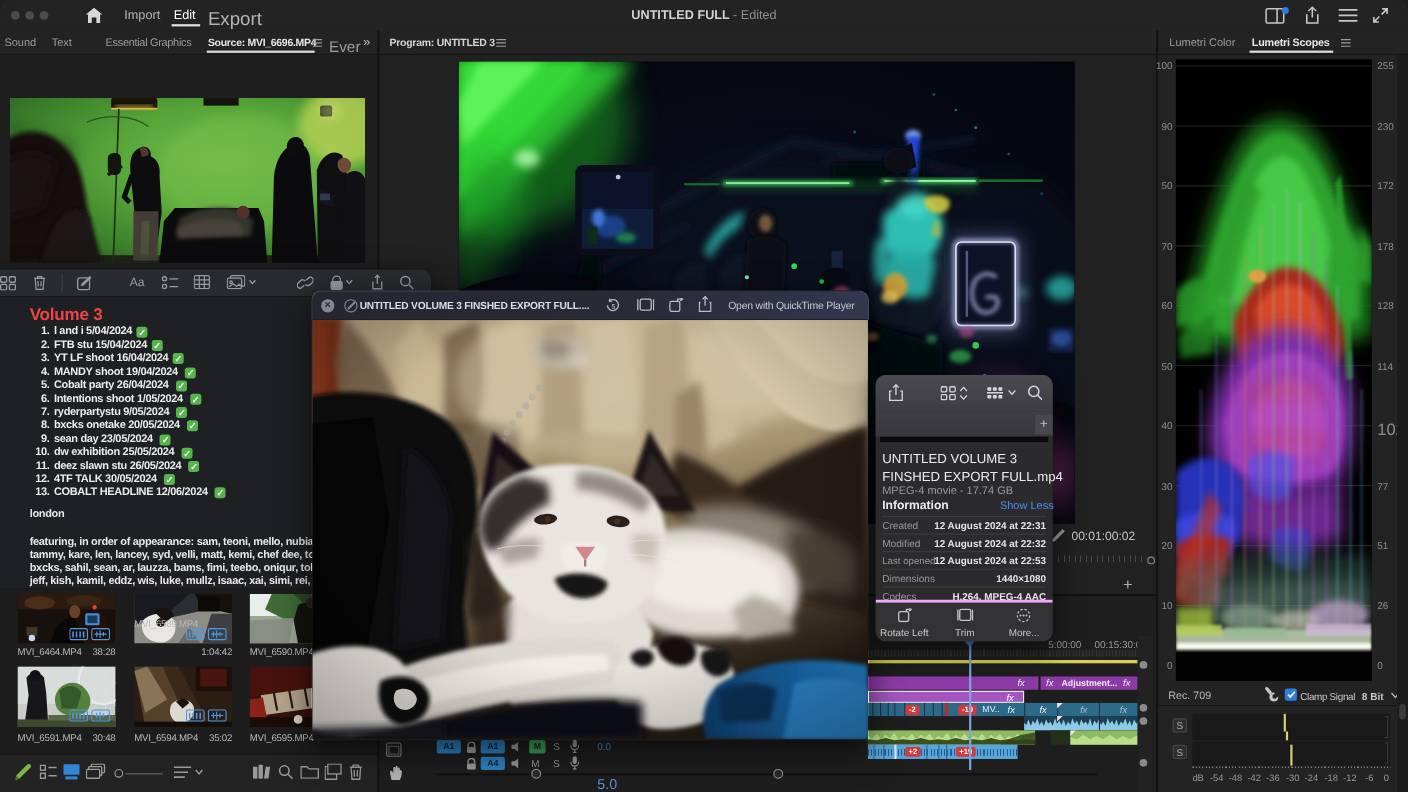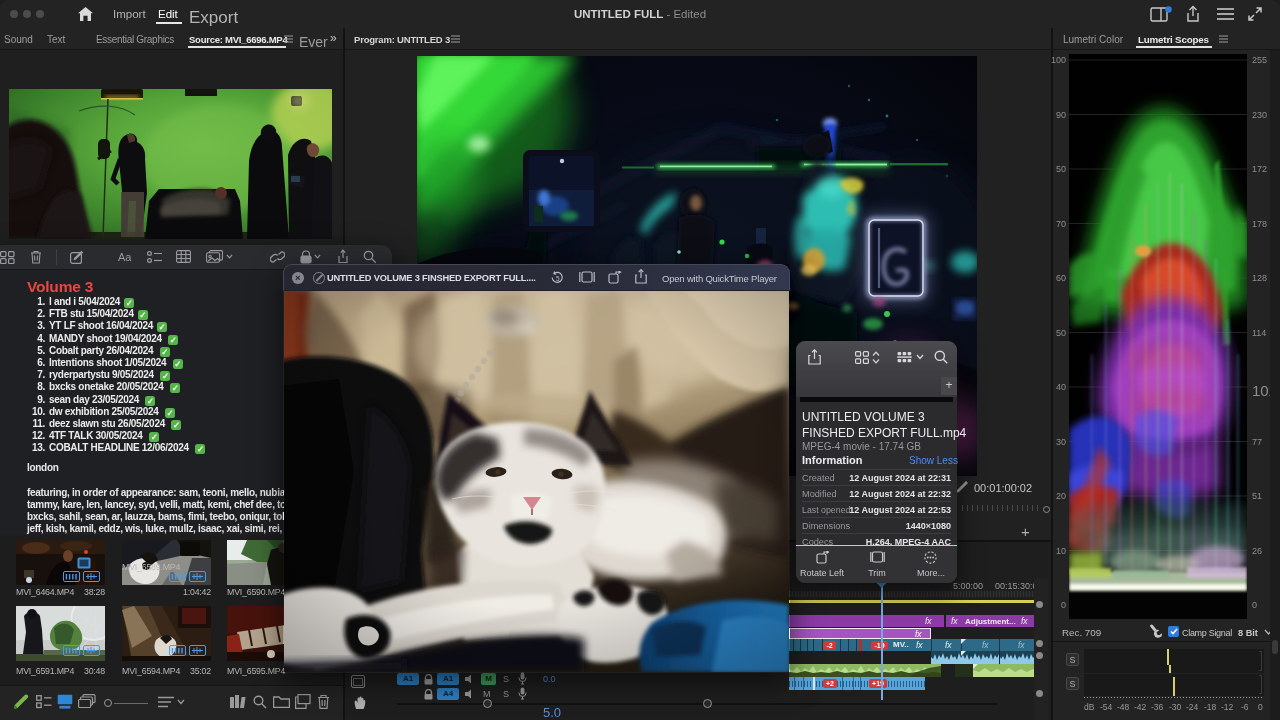--- a/index.html
+++ b/index.html
@@ -325,21 +325,21 @@
  <div class="abs" style="left:455px;top:97px;width:1px;height:12px;background:#16384a"></div>
  <div class="abs" style="left:462px;top:97px;width:1px;height:12px;background:#16384a"></div>
  <div class="abs" style="left:468px;top:97px;width:1px;height:12px;background:#16384a"></div>
  <div class="abs" style="left:477px;top:97px;width:1px;height:12px;background:#16384a"></div>
  <div class="abs" style="left:495px;top:97px;width:1px;height:12px;background:#16384a"></div>
  <div class="abs" style="left:503px;top:97px;width:1px;height:12px;background:#16384a"></div>
  <div class="abs" style="left:511px;top:97px;width:1px;height:12px;background:#16384a"></div>
  <div class="abs" style="left:514px;top:97px;width:3px;height:12px;background:#b03030"></div>
  <div class="abs" style="left:478px;top:98.5px;width:13px;height:9px;background:#cf3a3a;border-radius:2px;color:#fff;font-size:7px;font-weight:bold;text-align:center;line-height:9px">-2</div>
  <div class="abs" style="left:526px;top:98.5px;width:17px;height:9px;background:#cf3a3a;border-radius:2px;color:#fff;font-size:7px;font-weight:bold;text-align:center;line-height:9px">-19</div>
- <div class="txt" style="left:548px;top:98px;font-size:8px;font-weight:bold;color:#e8f0f4">MV..</div>
+ <div class="txt" style="left:548px;top:98px;font-size:8px;font-weight:normal;color:#e8f0f4">MV..</div>
  <div class="txt" style="left:571px;top:98px;font-size:8.5px;font-style:italic;color:#e8f0f4">fx</div>
  <div class="abs" style="left:586px;top:97px;width:1px;height:12px;background:#16384a"></div>
  <div class="txt" style="left:600px;top:98px;font-size:8.5px;font-style:italic;color:#e8f0f4">fx</div>
  <div class="abs" style="left:616px;top:97px;width:1px;height:12px;background:#16384a"></div>
  <div class="abs" style="left:616px;top:97px;border-left:5px solid #e8e8e8;border-bottom:5px solid transparent"></div>
  <div class="txt" style="left:637px;top:98px;font-size:8.5px;font-style:italic;color:#9fc0d0">fx</div>
  <div class="abs" style="left:654px;top:97px;width:1px;height:12px;background:#16384a"></div>
  <div class="txt" style="left:673px;top:98px;font-size:8.5px;font-style:italic;color:#9fc0d0">fx</div>
 
  <div class="abs" style="left:586px;top:109px;width:106px;height:13px;background:#1d4154"></div>
@@ -1145,21 +1145,21 @@
    <div style="position:absolute;left:6px;top:32px;width:149px;height:1px;background:#3c3c40"></div>
    <div class="txt" style="left:6px;top:36px;font-size:8.8px;color:#98989e">Last opened</div>
    <div class="txt" style="left:155px;top:36px;transform:translateX(-100%);font-size:9px;font-weight:bold;color:#e4e4e8">12 August 2024 at 22:53</div>
    <div style="position:absolute;left:6px;top:48px;width:149px;height:1px;background:#3c3c40"></div>
    <div class="txt" style="left:6px;top:52px;font-size:9.2px;color:#98989e">Dimensions</div>
    <div class="txt" style="left:155px;top:52px;transform:translateX(-100%);font-size:9px;font-weight:bold;color:#e4e4e8">1440×1080</div>
    <div style="position:absolute;left:6px;top:64px;width:149px;height:1px;background:#3c3c40"></div>
    <div class="txt" style="left:6px;top:68px;font-size:9.2px;color:#98989e">Codecs</div>
    <div class="txt" style="left:155px;top:68px;transform:translateX(-100%);font-size:9px;font-weight:bold;color:#e4e4e8">H.264, MPEG-4 AAC</div>
   </div>
-  <div id="infofooter" style="position:absolute;left:0;top:204px;width:161px;height:38px;background:#323235;border-radius:0 0 9px 9px;border-top:1px solid #f0abfc">
+  <div id="infofooter" style="position:absolute;left:0;top:204px;width:161px;height:38px;background:#323235;border-radius:0 0 9px 9px;border-top:3px solid #f0abfc">
    <svg style="position:absolute;left:20px;top:5px" width="13" height="13" viewBox="0 0 13 13">
           <g fill="none" stroke="#c8c8cc" stroke-width="1.2">
             <rect x="1" y="3" width="9" height="9" rx="1.5"></rect>
             <path d="M8 3 L8 1 L12 1 M10.5 0 L12.5 1 L10.5 2.5"></path>
           </g>
         </svg>
    <div class="txt" style="left:26px;top:22px;transform:translateX(-50%);font-size:9px;color:#c8c8cc">Rotate Left</div>
    <svg style="position:absolute;left:74px;top:5px" width="15" height="12" viewBox="0 0 15 12">
           <g fill="none" stroke="#c8c8cc" stroke-width="1.2">
             <rect x="2.5" y="1" width="10" height="10" rx="1.5"></rect>

